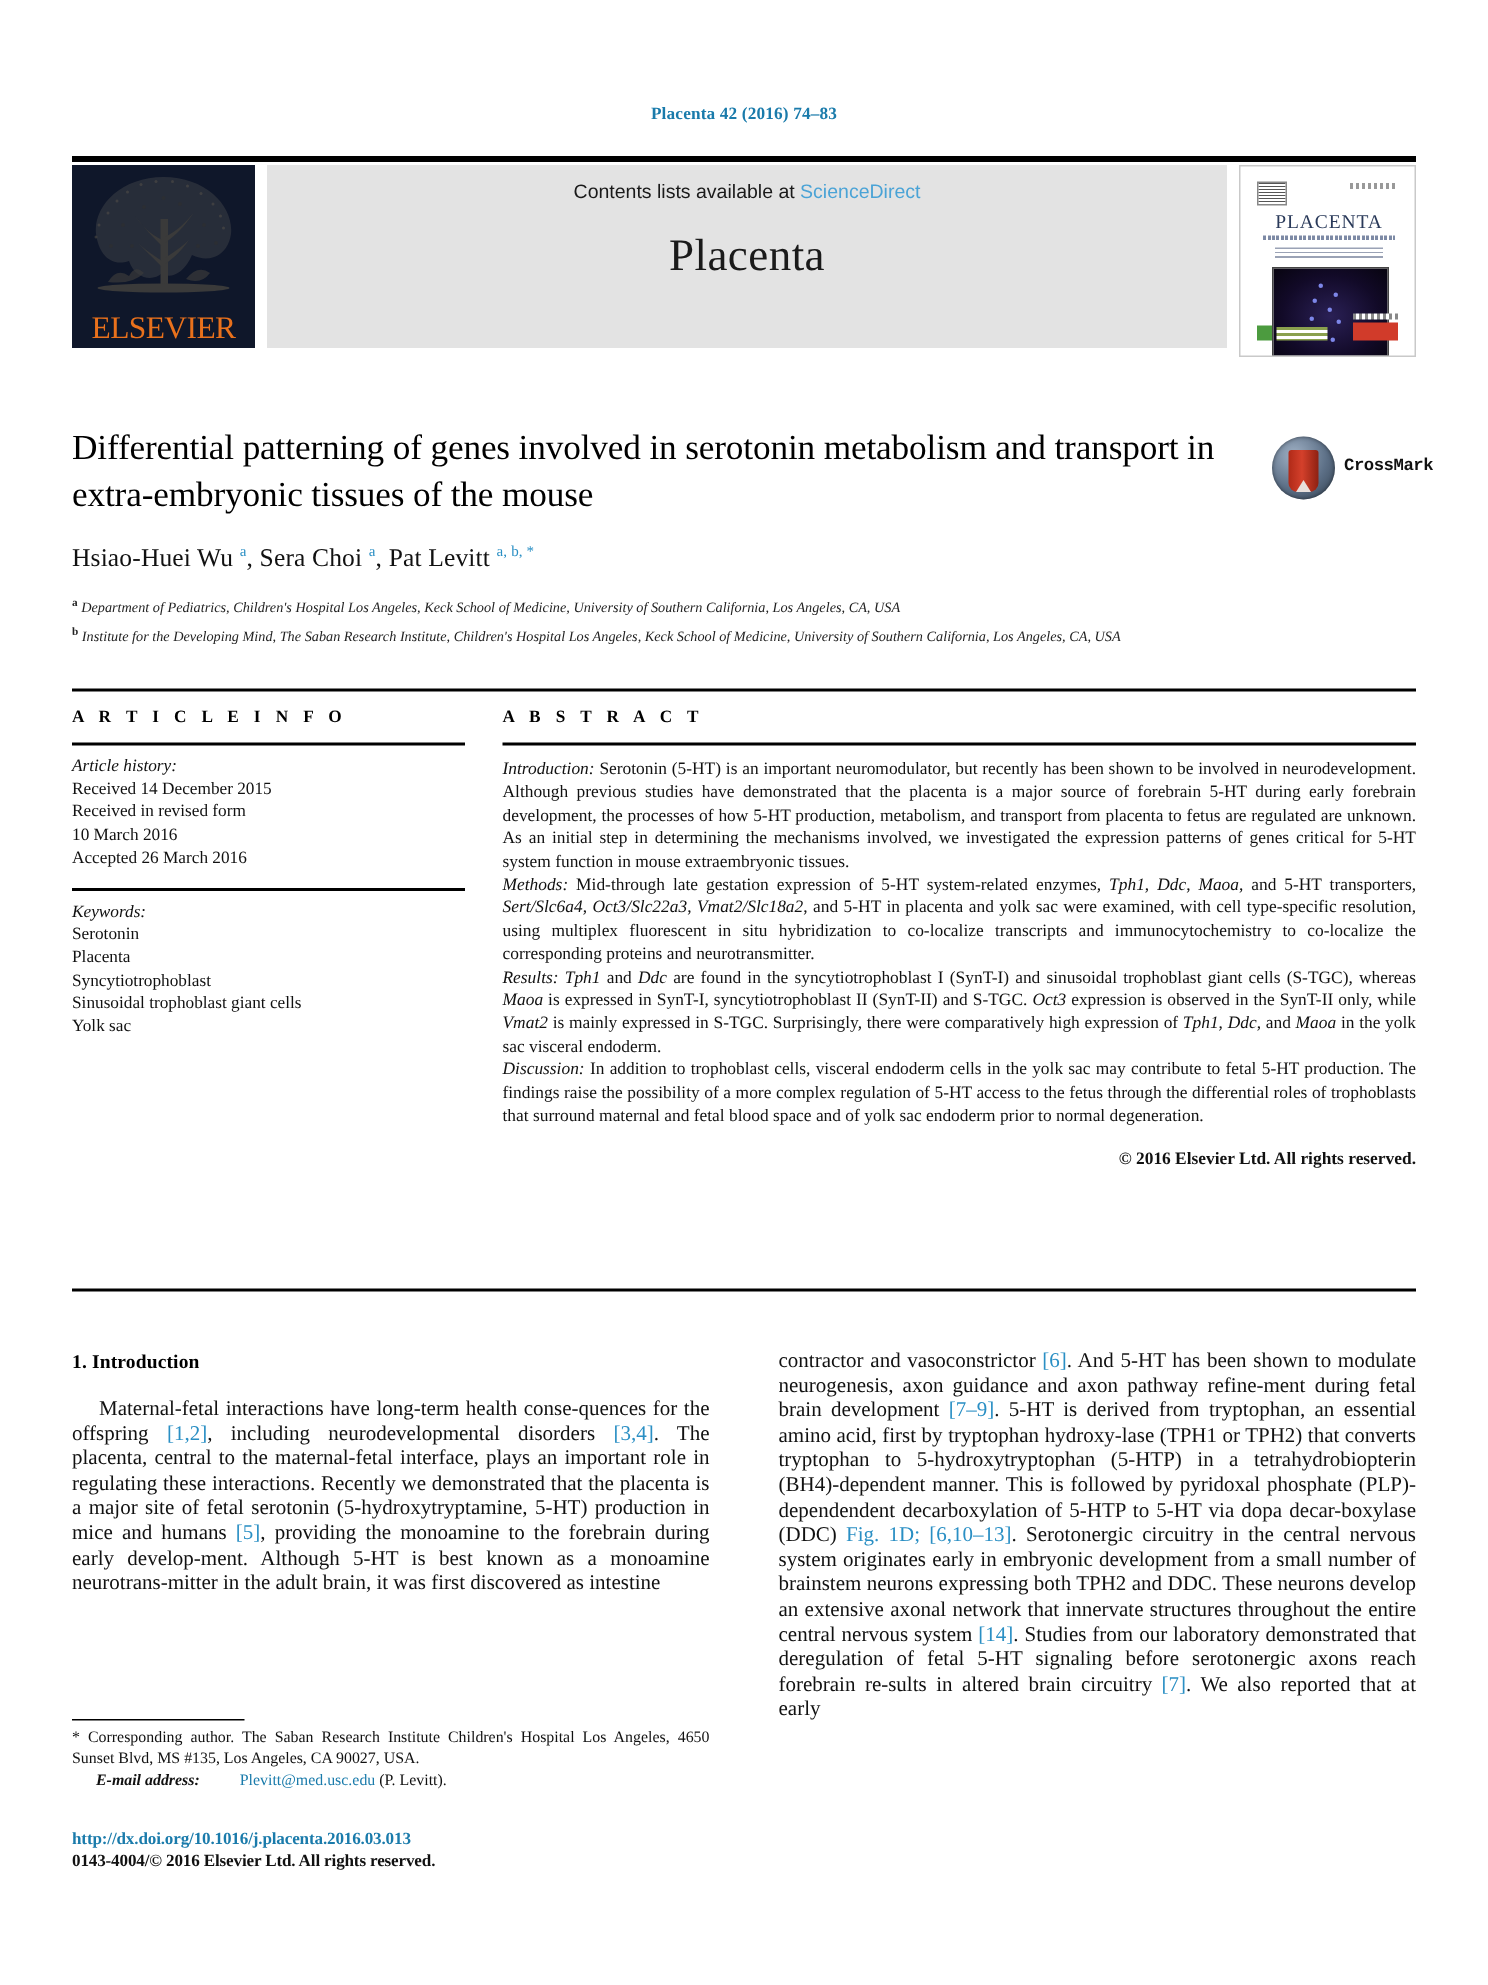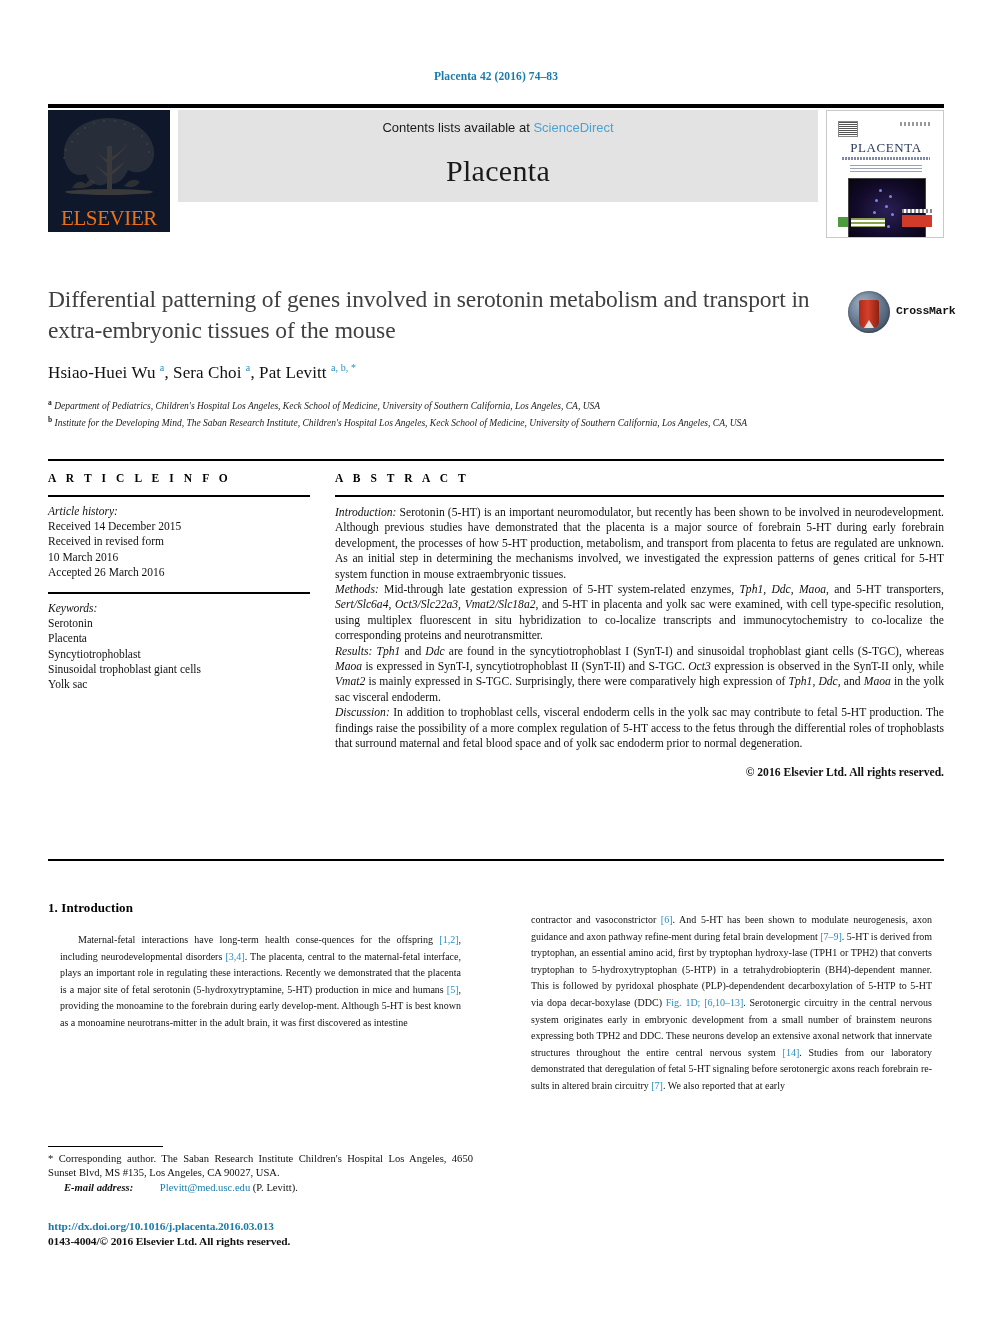--- a/index.html
+++ b/index.html
@@ -70,21 +70,21 @@
     font-family: "Liberation Serif", serif;
     font-size: 21px;
     letter-spacing: -0.4px;
     color: #E9711C;
     font-weight: normal;
   }
   .contents-box {
     position: absolute;
     left: 130px; top: 0;
     width: 640px;
-    height: 92px;
+    height: 122px;
     background: #e3e3e3;
     text-align: center;
   }
   .contents-line {
     position: absolute;
     left: 0; top: 10px;
     width: 640px;
     font-family: "Liberation Sans", sans-serif;
     font-size: 13px;
     color: #1a1a1a;
@@ -153,21 +153,21 @@
   
   .title-block {
     position: absolute;
     left: 48px; top: 284px;
     width: 790px;
   }
   .paper-title {
     font-family: "Liberation Serif", serif;
     font-size: 23.5px;
     line-height: 31px;
-    color: #404040;
+    color: #000000;
     margin: 0;
     font-weight: normal;
     letter-spacing: -0.1px;
   }
   .authors {
     margin-top: 16px;
     font-family: "Liberation Serif", serif;
     font-size: 17px;
     color: #111;
     letter-spacing: 0.1px;
@@ -304,24 +304,24 @@
   }
   .h2 {
     font-family: "Liberation Serif", serif;
     font-size: 13px;
     font-weight: bold;
     margin: 0 0 16px 0;
     letter-spacing: 0.1px;
   }
   .para {
     font-family: "Liberation Serif", serif;
-    font-size: 10px;
+    font-size: 14px;
     line-height: 16.6px;
     text-align: justify;
-    margin: 12px;
+    margin: 0;
     color: #111;
     text-indent: 18px;
   }
   .para.cont { text-indent: 0; }
   .ref { color: #2a8fc4; }
 
   
   .foot-rule {
     position: absolute;
     left: 48px; top: 1146px;

